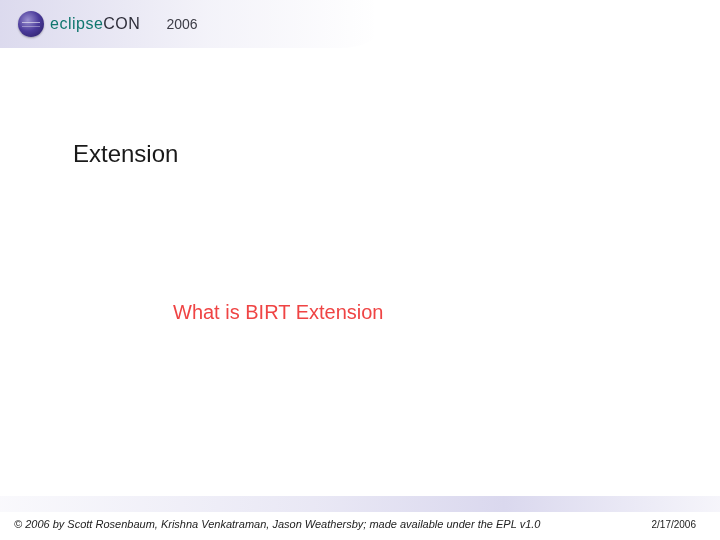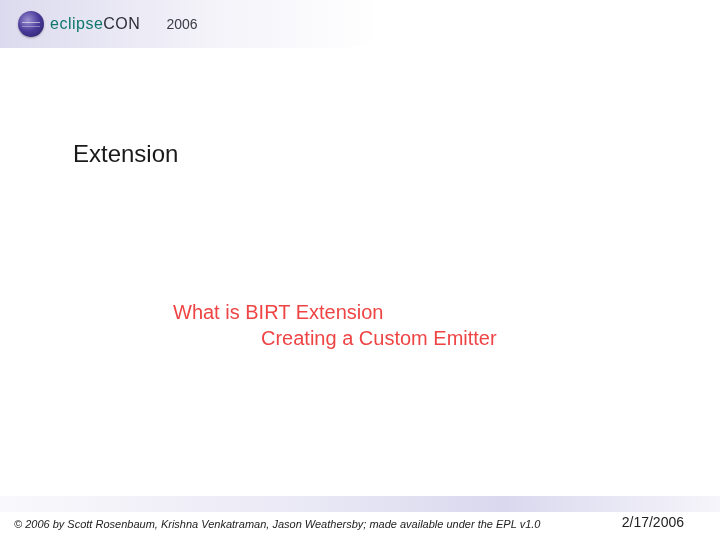--- a/index.html
+++ b/index.html
@@ -109,23 +109,23 @@
       position: absolute;
       left: 14px;
       bottom: 10px;
       font-size: 11px;
       color: #222;
       white-space: nowrap;
       font-style: italic;
     }
     .footer-date {
       position: absolute;
-      right: 36px;
+      right: 24px;
       bottom: 10px;
-      font-size: 14px;
+      font-size: 10px;
       color: #222;
     }
   </style>
 </head>
 <body>
 
 <div class="header">
   <div class="header-gradient"></div>
   <div class="logo-wrap">
     <div class="eclipse-circle"></div>
@@ -133,18 +133,17 @@
       <span class="light">eclipse</span><span class="bold">CON</span>
     </span>
     <span class="logo-year">2006</span>
   </div>
 </div>
 
 <div class="slide-title">Extension</div>
 
 <div class="body-lines">
   <div class="body-line-1">What is BIRT Extension</div>
-  <div class="body-line-3">Creating a Custom Emitter</div>
 </div>
 
 <div class="footer-band"></div>
 <div class="footer-text">© 2006 by Scott Rosenbaum, Krishna Venkatraman, Jason Weathersby; made available under the EPL v1.0</div>
 <div class="footer-date">2/17/2006</div>
 
 </body></html>

